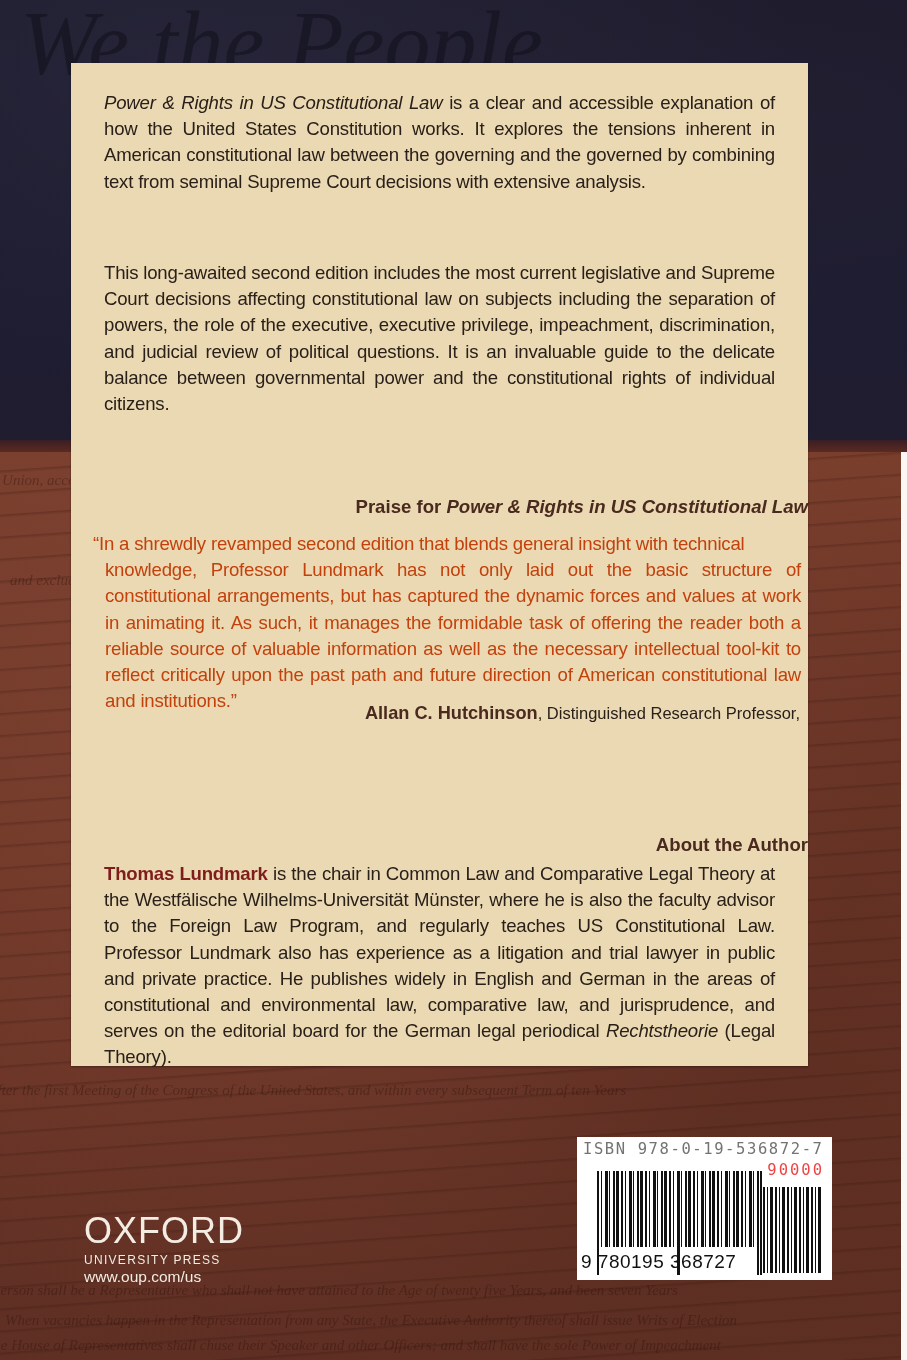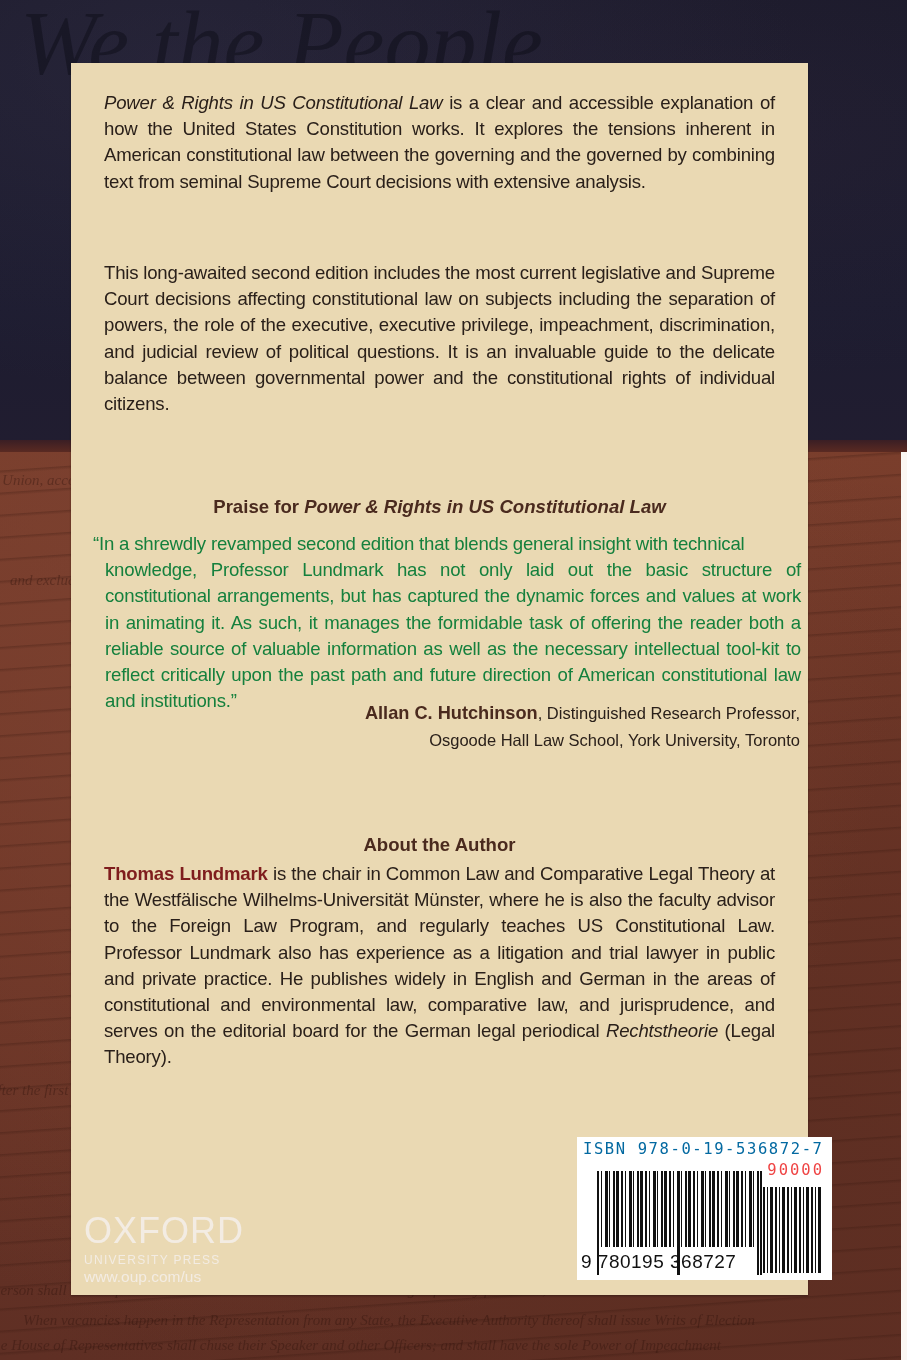--- a/index.html
+++ b/index.html
@@ -33,40 +33,40 @@
     background: #fbf7f3;
   }
   .script {
     position: absolute; font-family: "Liberation Serif", "DejaVu Serif", serif;
     font-style: italic; color: rgba(10,10,20,0.45); white-space: nowrap;
   }
   .script.big { font-size: 92px; top: -10px; }
   .script.small { color: rgba(40,15,10,0.35); font-size: 15px; }
 
   .panel {
-    position: absolute; left: 71px; top: 63px; width: 737px; height: 1232px;
+    position: absolute; left: 71px; top: 63px; width: 737px; height: 1003px;
     background: #ead9b3;
     box-shadow: 0 1px 2px rgba(0,0,0,0.35);
   }
   .para {
     position: absolute; left: 33px; width: 671px;
     font-size: 18.6px; line-height: 26.2px; color: #2a201a;
     text-align: justify;
     font-family: "Liberation Sans", "DejaVu Sans", sans-serif;
     letter-spacing: -0.2px;
   }
   .para em { font-style: italic; }
   .heading {
-    position: absolute; left: 0; width: 737px; text-align: center;
+    position: absolute; left: 0; width: 737px; text-align: right;
     font-weight: bold; font-size: 18.6px; color: #4a2a1e;
   }
   .heading em { font-style: italic; }
   .quote {
     position: absolute; left: 33px; width: 697px;
-    font-size: 18.6px; line-height: 26.2px; color: #15803d;
+    font-size: 18.6px; line-height: 26.2px; color: #c2410c;
     text-align: justify; letter-spacing: -0.2px;
   }
   .quote .indent-line { display: block; padding-left: 12px; }
   .attrib {
     position: absolute; right: 8px; text-align: right;
     font-size: 16.5px; line-height: 27px; color: #2a201a;
   }
   .attrib b { color: #4a2a1e; font-size: 18.2px; }
   .author-name { font-weight: bold; color: #7f1d1d; }
 
@@ -77,21 +77,21 @@
   .oxford .ox { font-size: 36px; letter-spacing: 1px; line-height: 38px; }
   .oxford .uni { font-size: 12px; letter-spacing: 1.3px; margin-top: 3px; }
   .oxford .url { font-size: 15.5px; margin-top: 1px; }
 
   .barcode {
     position: absolute; left: 577px; top: 1137px; width: 255px; height: 143px;
     background: #ffffff;
   }
   .barcode .isbn {
     position: absolute; left: 6px; top: 3px; font-family: "DejaVu Sans Mono", "Liberation Mono", monospace;
-    font-size: 15.5px; color: #0369a1; letter-spacing: 1.6px; white-space: nowrap;
+    font-size: 15.5px; color: #737373; letter-spacing: 1.6px; white-space: nowrap;
   }
   .barcode .price {
     position: absolute; right: 8px; top: 24px; font-family: "DejaVu Sans Mono", "Liberation Mono", monospace;
     font-size: 15.5px; color: #ef4444; letter-spacing: 2px;
   }
   .barcode .digits {
     position: absolute; left: 4px; top: 114px; font-family: "Liberation Sans", "DejaVu Sans", sans-serif;
     font-size: 19px; color: #111; white-space: nowrap; letter-spacing: 0.5px;
   }
   .bars-main {
@@ -116,37 +116,36 @@
 
 <div class="bg-top">
   <div class="script big" style="left:20px;">We the People</div>
 </div>
 <div class="bg-band"></div>
 <div class="bg-bottom">
   <div class="script small" style="left:-20px; top:20px;">the Union, according to their respective Numbers, which shall be determined by adding to the whole Number of free Persons</div>
   <div class="script small" style="left:10px; top:120px;">and excluding Indians not taxed, three fifths of all other Persons. The actual Enumeration shall be made within three Years</div>
   <div class="script small" style="left:-10px; top:630px;">after the first Meeting of the Congress of the United States, and within every subsequent Term of ten Years</div>
   <div class="script small" style="left:-30px; top:830px;">No Person shall be a Representative who shall not have attained to the Age of twenty five Years, and been seven Years</div>
-  <div class="script small" style="left:23px; top:860px;">When vacancies happen in the Representation from any State, the Executive Authority thereof shall issue Writs of Election</div>
+  <div class="script small" style="left:5px; top:860px;">When vacancies happen in the Representation from any State, the Executive Authority thereof shall issue Writs of Election</div>
   <div class="script small" style="left:-15px; top:885px;">The House of Representatives shall chuse their Speaker and other Officers; and shall have the sole Power of Impeachment</div>
 </div>
 <div class="right-strip"></div>
 
 <div class="panel">
   <p class="para" style="top:27px;"><em>Power &amp; Rights in US Constitutional Law</em><span> is a clear and accessible explanation of how the United States Constitution works. It explores the tensions inherent in American constitutional law between the governing and the governed by combining text from seminal Supreme Court decisions with extensive analysis.</span></p>
 
   <p class="para" style="top:197px;">This long-awaited second edition includes the most current legislative and Supreme Court decisions affecting constitutional law on subjects including the separation of powers, the role of the executive, executive privilege, impeachment, discrimination, and judicial review of political questions. It is an invaluable guide to the delicate balance between governmental power and the constitutional rights of individual citizens.</p>
 
   <div class="heading" style="top:433px;"><span>Praise for </span><em>Power &amp; Rights in US Constitutional Law</em></div>
 
   <p class="quote" style="top:468px; left:22px; width:708px;"><span>“In a shrewdly revamped second edition that blends general insight with technical</span> <span class="indent-line">knowledge, Professor Lundmark has not only laid out the basic structure of constitutional arrangements, but has captured the dynamic forces and values at work in animating it.  As such, it manages the formidable task of offering the reader both a reliable source of valuable information as well as the necessary intellectual tool-kit to reflect critically upon the past path and future direction of American constitutional law and institutions.”</span></p>
 
   <div class="attrib" style="top:637px;">
     <div><b>Allan C. Hutchinson</b><span>, Distinguished Research Professor,</span></div>
-    <div>Osgoode Hall Law School, York University, Toronto</div>
   </div>
 
   <div class="heading" style="top:771px;">About the Author</div>
 
   <p class="para" style="top:798px;"><span class="author-name">Thomas Lundmark</span><span> is the chair in Common Law and Comparative Legal Theory at the Westfälische Wilhelms-Universität Münster, where he is also the faculty advisor to the Foreign Law Program, and regularly teaches US Constitutional Law. Professor Lundmark also has experience as a litigation and trial lawyer in public and private practice. He publishes widely in English and German in the areas of constitutional and environmental law, comparative law, and jurisprudence, and serves on the editorial board for the German legal periodical </span><em>Rechtstheorie</em><span> (Legal Theory).</span></p>
 </div>
 
 <div class="oxford">
   <div class="ox">OXFORD</div>
   <div class="uni">UNIVERSITY PRESS</div>

